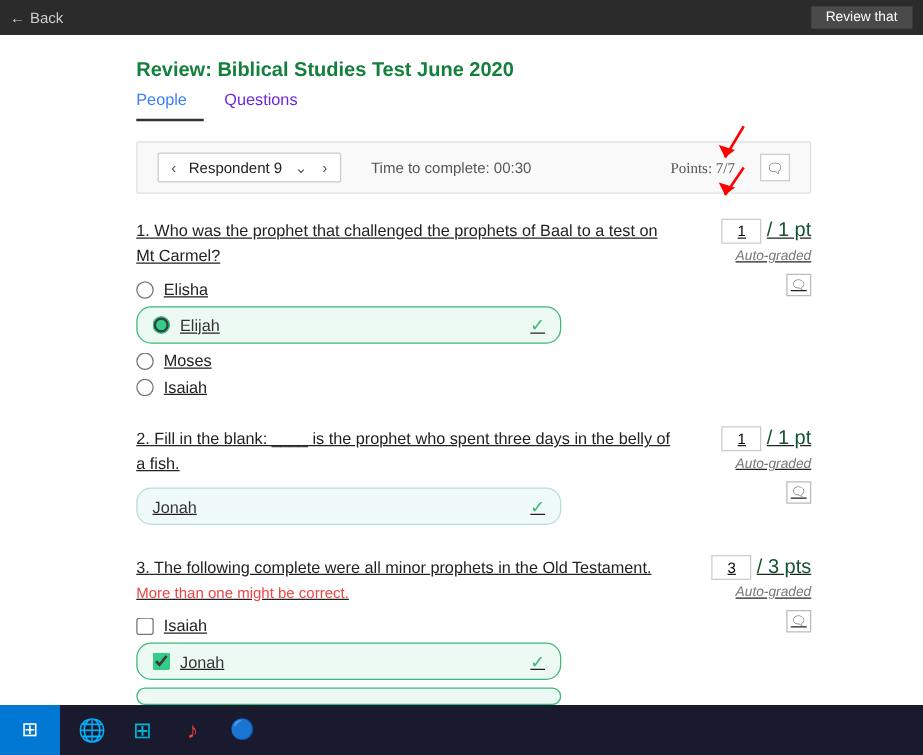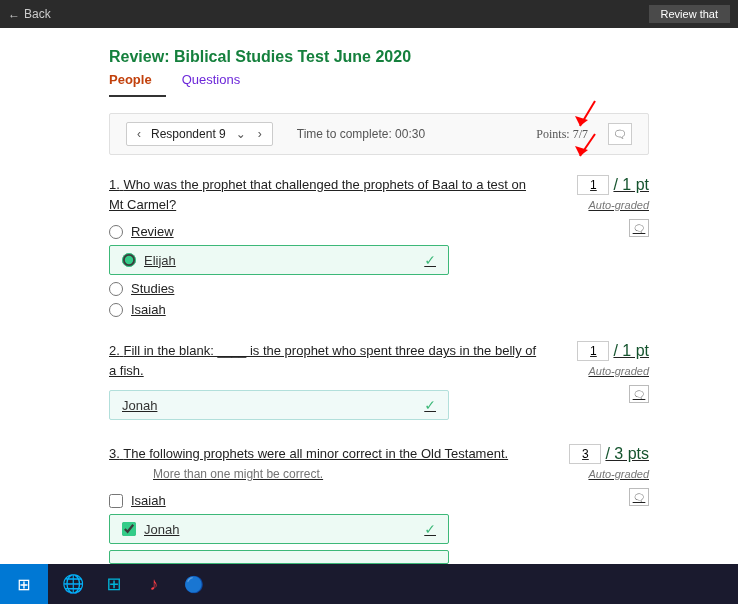--- a/index.html
+++ b/index.html
@@ -113,22 +113,22 @@
     }
     .tab {
       padding: 6px 14px 8px 0;
       margin-right: 16px;
       font-size: 13px;
       cursor: pointer;
       color: #6d28d9;
       border-bottom: 2px solid transparent;
     }
     .tab.active {
-      font-weight: 700;
-      color: #c2410c;
+      font-weight: 400;
+      color: #3b82f6;
       border-bottom: 2px solid #333;
     }
 
     
     .respondent-bar {
       background: #f9f9f9;
       border: 1px solid #e0e0e0;
       border-radius: 2px;
       padding: 8px 16px;
       display: flex;
@@ -275,21 +275,21 @@
       accent-color: #3c8;
       flex-shrink: 0;
     }
     .option-item label { cursor: default; }
 
     
     .answer-box {
       border: 1px solid #b2dfdb;
       background: #f0faf8;
       padding: 6px 12px;
-      border-radius: 2px;
+      border-radius: 12px;
       display: flex;
       align-items: center;
       justify-content: space-between;
       font-size: 13px;
       color: #333;
     }
     .answer-box.selected-correct {
       border-color: #3cb878;
       background: #edfaf4;
     }
@@ -353,34 +353,34 @@
 
       <div class="question-block">
         <div class="question-content">
           <div class="question-text">
             <span>1.</span>
             <span>Who was the prophet that challenged the prophets of Baal to a test on Mt Carmel?</span>
           </div>
           <ul class="option-list">
             <li class="option-item">
               <input type="radio" name="q1" style="">
-              <label>Review</label>
+              <label>Elisha</label>
             </li>
             <li class="option-item">
               <div class="answer-box selected-correct" style="width:340px;">
                 <span style="display:flex;align-items:center;gap:8px;">
                   <input type="radio" name="q1" checked="" style="">
                   <label>Elijah</label>
                 </span>
                 <span class="checkmark">✓</span>
               </div>
             </li>
             <li class="option-item">
               <input type="radio" name="q1" style="">
-              <label>Studies</label>
+              <label>Moses</label>
             </li>
             <li class="option-item">
               <input type="radio" name="q1" style="">
               <label>Isaiah</label>
             </li>
           </ul>
         </div>
         <div class="question-meta">
           <div class="score-row">
             <input class="score-input" type="text" value="1" style="">
@@ -413,23 +413,23 @@
           <div class="comment-icon">
             <span>🗨</span>
           </div>
         </div>
       </div>
 
       <div class="question-block">
         <div class="question-content">
           <div class="question-text">
             <span>3.</span>
-            <span>The following prophets were all minor correct in the Old Testament.</span>
+            <span>The following complete were all minor prophets in the Old Testament.</span>
             <br>
-            <span style="font-size:12px;color:#737373;margin-left:44px;">More than one might be correct.</span>
+            <span style="font-size:12px;color:#ef4444;">More than one might be correct.</span>
           </div>
           <ul class="option-list">
             <li class="option-item">
               <input type="checkbox" name="q3" style="">
               <label>Isaiah</label>
             </li>
             <li class="option-item">
               <div class="answer-box selected-correct" style="width:340px;">
                 <span style="display:flex;align-items:center;gap:8px;">
                   <input type="checkbox" name="q3" checked="" style="">

